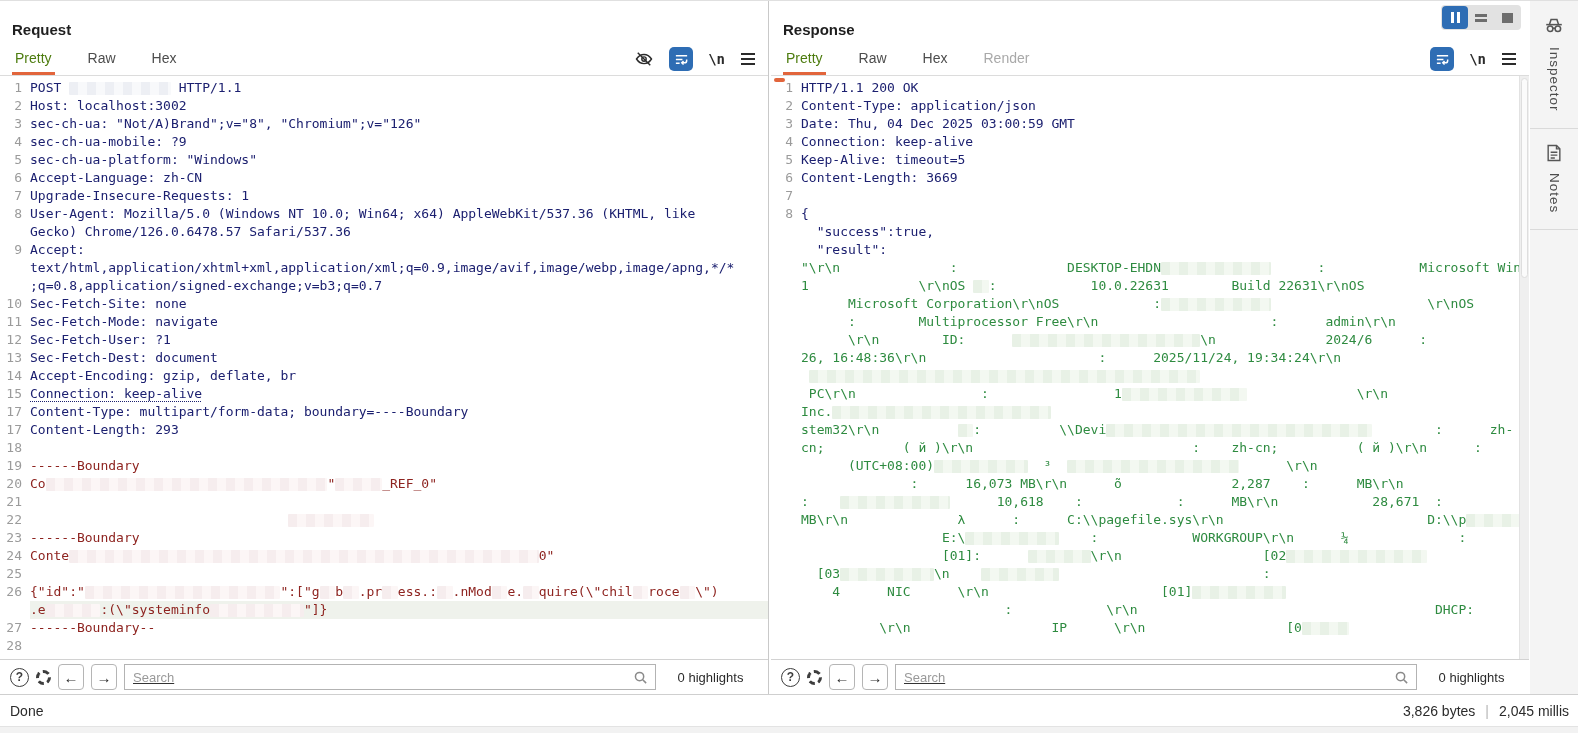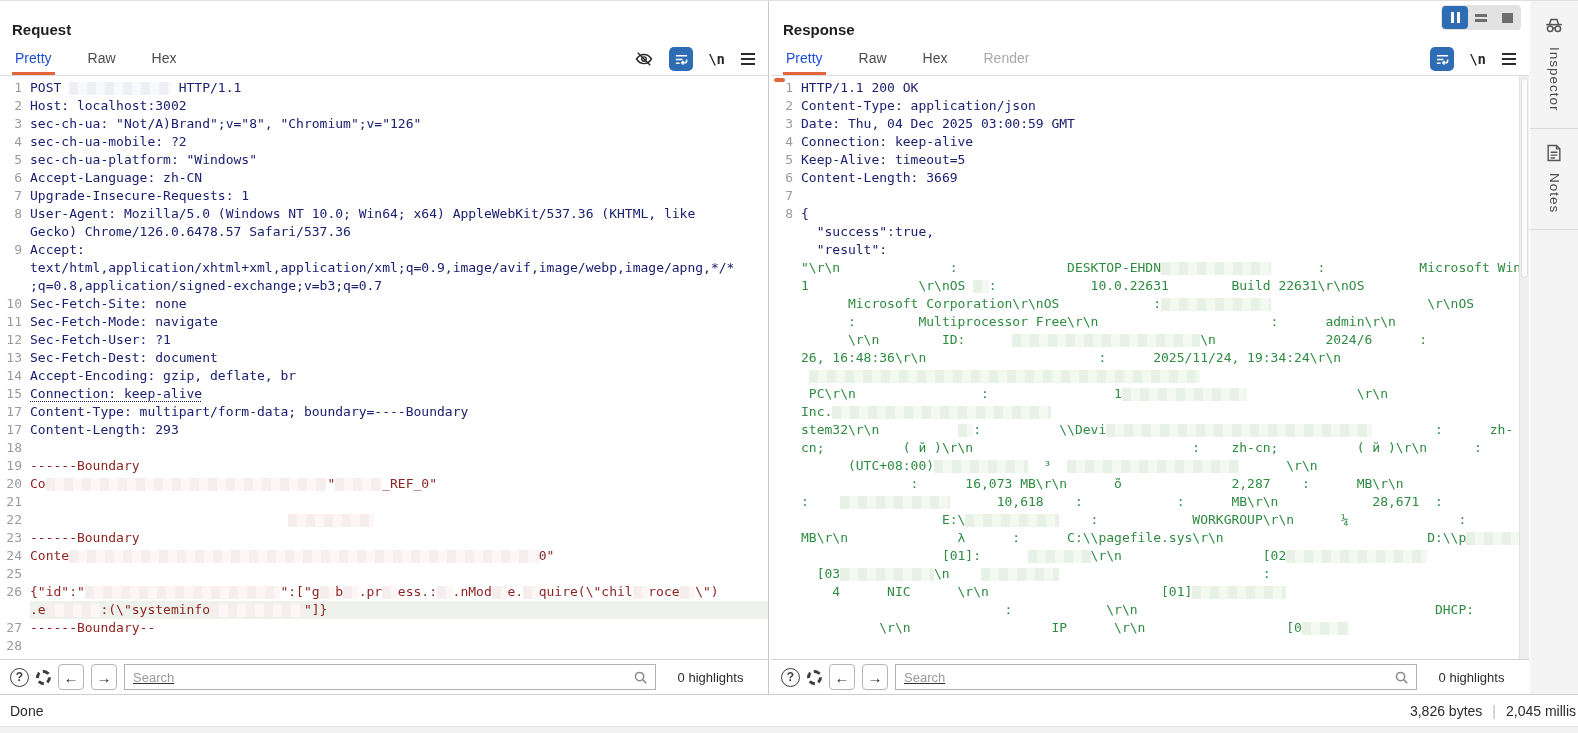--- a/index.html
+++ b/index.html
@@ -26,21 +26,21 @@
   .ic-cols { display:flex; gap:3px; }
   .ic-cols i { display:block; width:3px; height:11px; background:#fff; }
   .ic-rows i { display:block; width:12px; height:3px; background:#6d6d6d; margin:2px 0; }
   .ic-square { width:11px; height:10px; background:#6d6d6d; }
 
   
   .tabbar { height:27px; display:flex; align-items:flex-end; padding:0 12px;
     border-bottom:1px solid #dcdcdc; }
   .tab { font-size:14px; color:#4d4d4d; padding:0 3px 6px 3px; margin-right:30px;
     border-bottom:3px solid transparent; cursor:pointer; }
-  .tab.selected { color:#1d4ed8; border-bottom-color:#e2653c; }
+  .tab.selected { color:#4d7c0f; border-bottom-color:#e2653c; }
   .tab.disabled { color:#a9a9a9; cursor:default; }
   .tab-icons { margin-left:auto; display:flex; align-items:center; gap:15px; padding-bottom:4px; }
   .tbtn { display:flex; align-items:center; justify-content:center; cursor:pointer; }
   .wrap-btn { width:24px; height:24px; background:#2e6db4; border-radius:5px; }
   .nl-glyph { font-family:"DejaVu Sans Mono", monospace; font-size:14px; font-weight:bold; color:#2b2b2b; }
 
   
   .editor { flex:1; min-height:0; overflow:hidden; position:relative; padding-top:3px;
     font-family:"DejaVu Sans Mono", monospace; font-size:13px; line-height:18px; }
   .code-row { display:flex; height:18px; white-space:pre; }
@@ -82,21 +82,21 @@
   
   .sidebar { width:49px; background:#f4f4f4; border-left:1px solid #ffffff; display:flex; flex-direction:column; }
   .side-tab { display:flex; flex-direction:column; align-items:center; padding:14px 0 16px 0;
     border-bottom:1px solid #dadada; cursor:pointer; }
   .side-tab .vlabel { writing-mode:vertical-rl; font-size:13.5px; color:#4c4c4c; margin-top:10px; letter-spacing:1px; }
   .side-ic { color:#565656; }
 
   
   .statusbar { height:32px; border-top:1px solid #cfcfcf; background:#fff; display:flex;
     align-items:center; padding:0 0 0 10px; font-size:14px; color:#2b2b2b; }
-  .status-right { margin-left:auto; display:flex; align-items:center; gap:10px; padding-right:2px; white-space:nowrap; }
+  .status-right { margin-left:auto; display:flex; align-items:center; gap:10px; padding-right:9px; white-space:nowrap; }
   .status-sep { color:#b7b7b7; }
   .bottom-strip { height:7px; background:#f2f2f2; border-top:1px solid #e3e3e3; }
 
   svg { display:block; }
 </style>
 </head>
 <body>
 
 <div class="app">
   <div class="main">
@@ -135,21 +135,21 @@
                 <line x1="1" y1="7" x2="15" y2="7"></line>
                 <line x1="1" y1="12" x2="15" y2="12"></line>
             </svg>
           </span>
         </span>
       </div>
       <div class="editor" id="req-editor">
           <div class="code-row"><span class="gutter">1</span><span class="code-text"><span class="c-h">POST </span><span class="redact r-x" style="width: 13ch;"></span><span class="c-h"> HTTP/1.1</span></span></div>
           <div class="code-row"><span class="gutter">2</span><span class="code-text"><span class="c-h">Host: localhost:3002</span></span></div>
           <div class="code-row"><span class="gutter">3</span><span class="code-text"><span class="c-h">sec-ch-ua: "Not/A)Brand";v="8", "Chromium";v="126"</span></span></div>
-          <div class="code-row"><span class="gutter">4</span><span class="code-text"><span class="c-h">sec-ch-ua-mobile: ?2</span></span></div>
+          <div class="code-row"><span class="gutter">4</span><span class="code-text"><span class="c-h">sec-ch-ua-mobile: ?9</span></span></div>
           <div class="code-row"><span class="gutter">5</span><span class="code-text"><span class="c-h">sec-ch-ua-platform: "Windows"</span></span></div>
           <div class="code-row"><span class="gutter">6</span><span class="code-text"><span class="c-h">Accept-Language: zh-CN</span></span></div>
           <div class="code-row"><span class="gutter">7</span><span class="code-text"><span class="c-h">Upgrade-Insecure-Requests: 1</span></span></div>
           <div class="code-row"><span class="gutter">8</span><span class="code-text"><span class="c-h">User-Agent: Mozilla/5.0 (Windows NT 10.0; Win64; x64) AppleWebKit/537.36 (KHTML, like</span></span></div>
           <div class="code-row"><span class="gutter"></span><span class="code-text"><span class="c-h">Gecko) Chrome/126.0.6478.57 Safari/537.36</span></span></div>
           <div class="code-row"><span class="gutter">9</span><span class="code-text"><span class="c-h">Accept:</span></span></div>
           <div class="code-row"><span class="gutter"></span><span class="code-text"><span class="c-h">text/html,application/xhtml+xml,application/xml;q=0.9,image/avif,image/webp,image/apng,*/*</span></span></div>
           <div class="code-row"><span class="gutter"></span><span class="code-text"><span class="c-h">;q=0.8,application/signed-exchange;v=b3;q=0.7</span></span></div>
           <div class="code-row"><span class="gutter">10</span><span class="code-text"><span class="c-h">Sec-Fetch-Site: none</span></span></div>
           <div class="code-row"><span class="gutter">11</span><span class="code-text"><span class="c-h">Sec-Fetch-Mode: navigate</span></span></div>
@@ -262,22 +262,22 @@
           <div class="code-row"><span class="gutter"></span><span class="code-text"><span class="c-g">      \r\n        ID:      </span><span class="redact r-y" style="width: 24ch;"></span><span class="c-g">\n              2024/6      :              /</span></span></div>
           <div class="code-row"><span class="gutter"></span><span class="code-text"><span class="c-g">26, 16:48:36\r\n                      :      2025/11/24, 19:34:24\r\n                        :        De</span></span></div>
           <div class="code-row"><span class="gutter"></span><span class="code-text"><span class="c-g"> </span><span class="redact r-y" style="width: 50ch;"></span></span></div>
           <div class="code-row"><span class="gutter"></span><span class="code-text"><span class="c-g"> PC\r\n                :                1</span><span class="redact r-y" style="width: 16ch;"></span><span class="c-g">              \r\n                          [01]:</span></span></div>
           <div class="code-row"><span class="gutter"></span><span class="code-text"><span class="c-g">Inc.</span><span class="redact r-y" style="width: 28ch;"></span></span></div>
           <div class="code-row"><span class="gutter"></span><span class="code-text"><span class="c-g">stem32\r\n          </span><span class="redact r-y" style="width: 2ch;"></span><span class="c-g">:          \\Devi</span><span class="redact r-y" style="width: 34ch;"></span><span class="c-g">        :      zh-</span></span></div>
           <div class="code-row"><span class="gutter"></span><span class="code-text"><span class="c-g">cn;          ( й )\r\n                            :    zh-cn;          ( й )\r\n      :</span></span></div>
           <div class="code-row"><span class="gutter"></span><span class="code-text"><span class="c-g">      (UTC+08:00)</span><span class="redact r-y" style="width: 12ch;"></span><span class="c-g">  ³  </span><span class="redact r-y" style="width: 22ch;"></span><span class="c-g">      \r\n</span></span></div>
           <div class="code-row"><span class="gutter"></span><span class="code-text"><span class="c-g">              :      16,073 MB\r\n      õ              2,287    :      MB\r\n                  :</span></span></div>
           <div class="code-row"><span class="gutter"></span><span class="code-text"><span class="c-g">:    </span><span class="redact r-y" style="width: 14ch;"></span><span class="c-g">      10,618    :            :      MB\r\n            28,671  :                :</span></span></div>
+          <div class="code-row"><span class="gutter"></span><span class="code-text"><span class="c-g">MB\r\n              λ      :      C:\\pagefile.sys\r\n                          D:\\p</span><span class="redact r-y" style="width: 8ch;"></span></span></div>
           <div class="code-row"><span class="gutter"></span><span class="code-text"><span class="c-g">                  E:\</span><span class="redact r-y" style="width: 12ch;"></span><span class="c-g">    :            WORKGROUP\r\n      ¼              :</span></span></div>
-          <div class="code-row"><span class="gutter"></span><span class="code-text"><span class="c-g">MB\r\n              λ      :      C:\\pagefile.sys\r\n                          D:\\p</span><span class="redact r-y" style="width: 8ch;"></span></span></div>
           <div class="code-row"><span class="gutter"></span><span class="code-text"><span class="c-g">                  [01]:      </span><span class="redact r-y" style="width: 8ch;"></span><span class="c-g">\r\n                  [02</span><span class="redact r-y" style="width: 18ch;"></span></span></div>
           <div class="code-row"><span class="gutter"></span><span class="code-text"><span class="c-g">  [03</span><span class="redact r-y" style="width: 12ch;"></span><span class="c-g">\n    </span><span class="redact r-y" style="width: 10ch;"></span><span class="c-g">                          :</span></span></div>
           <div class="code-row"><span class="gutter"></span><span class="code-text"><span class="c-g">    4      NIC      \r\n                      [01]</span><span class="redact r-y" style="width: 12ch;"></span></span></div>
           <div class="code-row"><span class="gutter"></span><span class="code-text"><span class="c-g">                          :            \r\n                                      DHCP:</span></span></div>
           <div class="code-row"><span class="gutter"></span><span class="code-text"><span class="c-g">          \r\n                  IP      \r\n                  [0</span><span class="redact r-y" style="width: 6ch;"></span></span></div>
         </div>
       <div class="searchbar">
         <span class="help-ic">?</span>
         <span class="gear-ic"></span>
         <span class="nav-btn">←</span>

